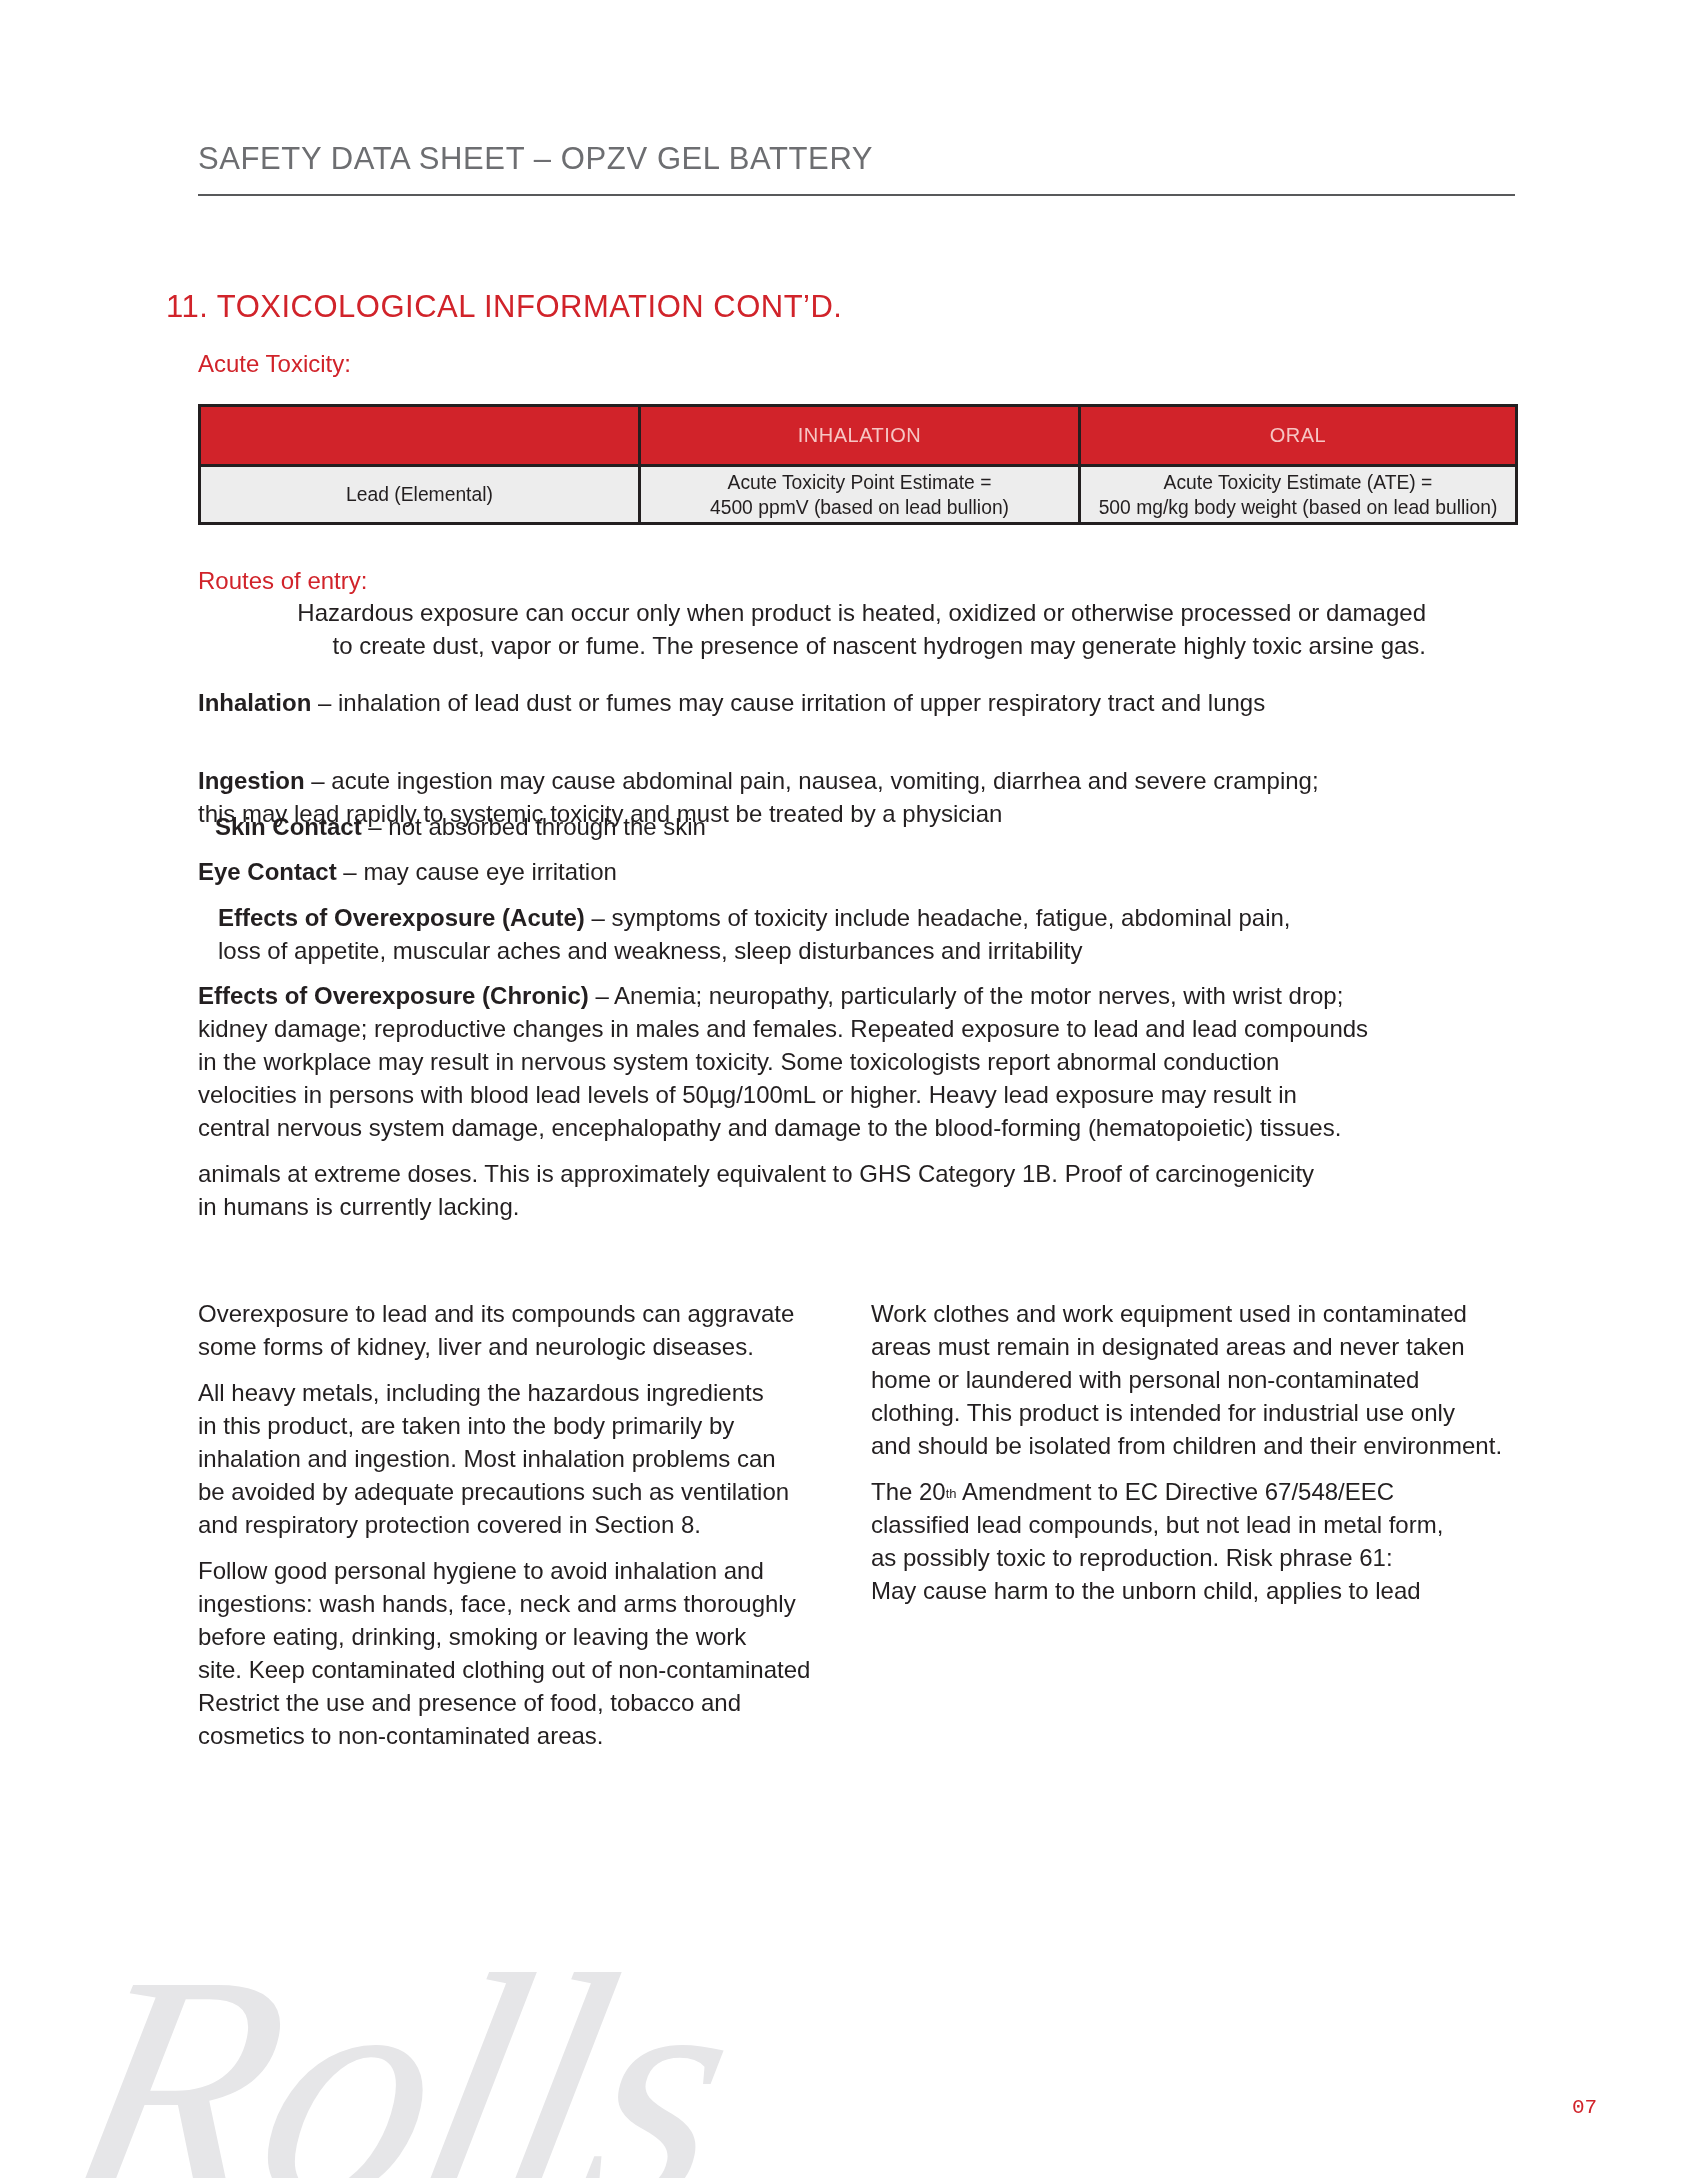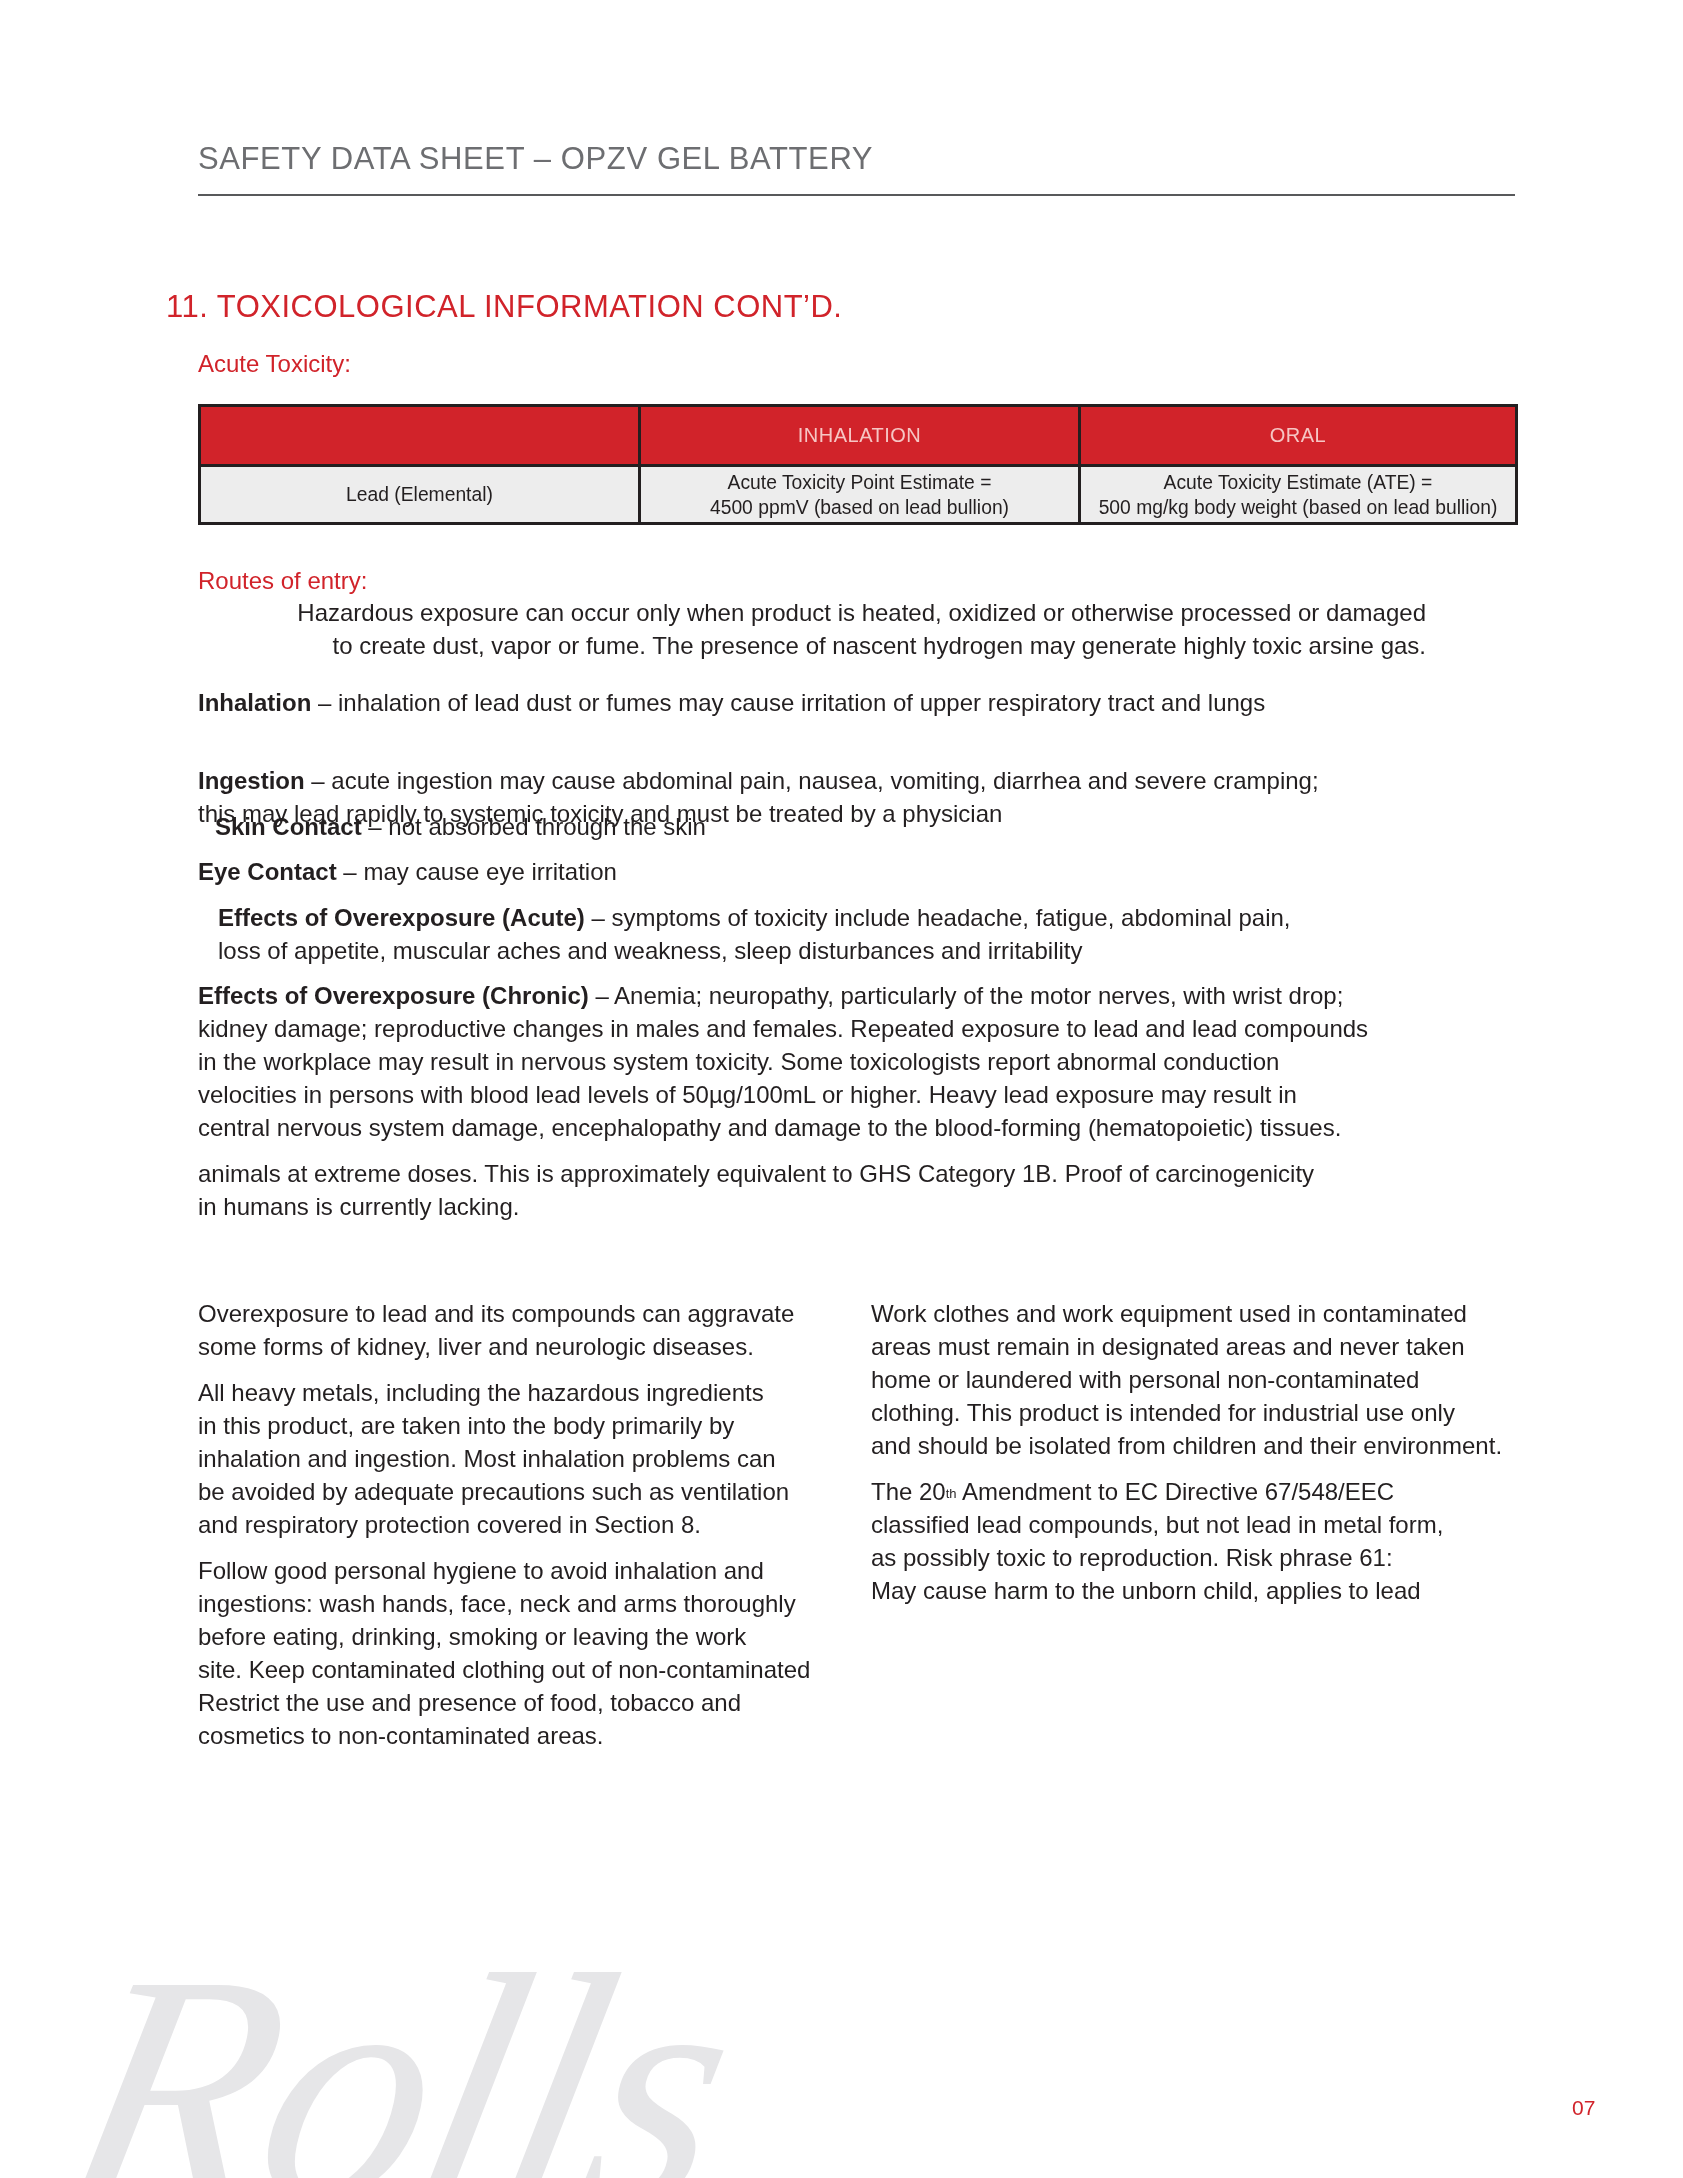--- a/index.html
+++ b/index.html
@@ -37,21 +37,21 @@
     .block { position: absolute; left: 198px; width: 1228px; font-size: 24px;
              line-height: 33px; color: #231f20; }
     .block b { font-weight: bold; }
 
     .col { position: absolute; width: 634px; font-size: 24px; line-height: 33px;
            color: #231f20; }
     .col p { margin: 0 0 13px 0; }
     sup { font-size: 13px; vertical-align: top; position: relative; top: 2px; }
 
     .page-num { position: absolute; left: 1572px; top: 2096px; font-size: 21px;
-                color: #d1232a; }
+                color: #d1232a; font-family: Liberation Mono, monospace; }
   </style>
 </head>
 <body>
 
 <div class="watermark">Rolls</div>
 
 <div class="header-title">SAFETY DATA SHEET – OPZV GEL BATTERY</div>
 <div class="header-rule"></div>
 
 <div class="section-title">11. TOXICOLOGICAL INFORMATION CONT’D.</div>

